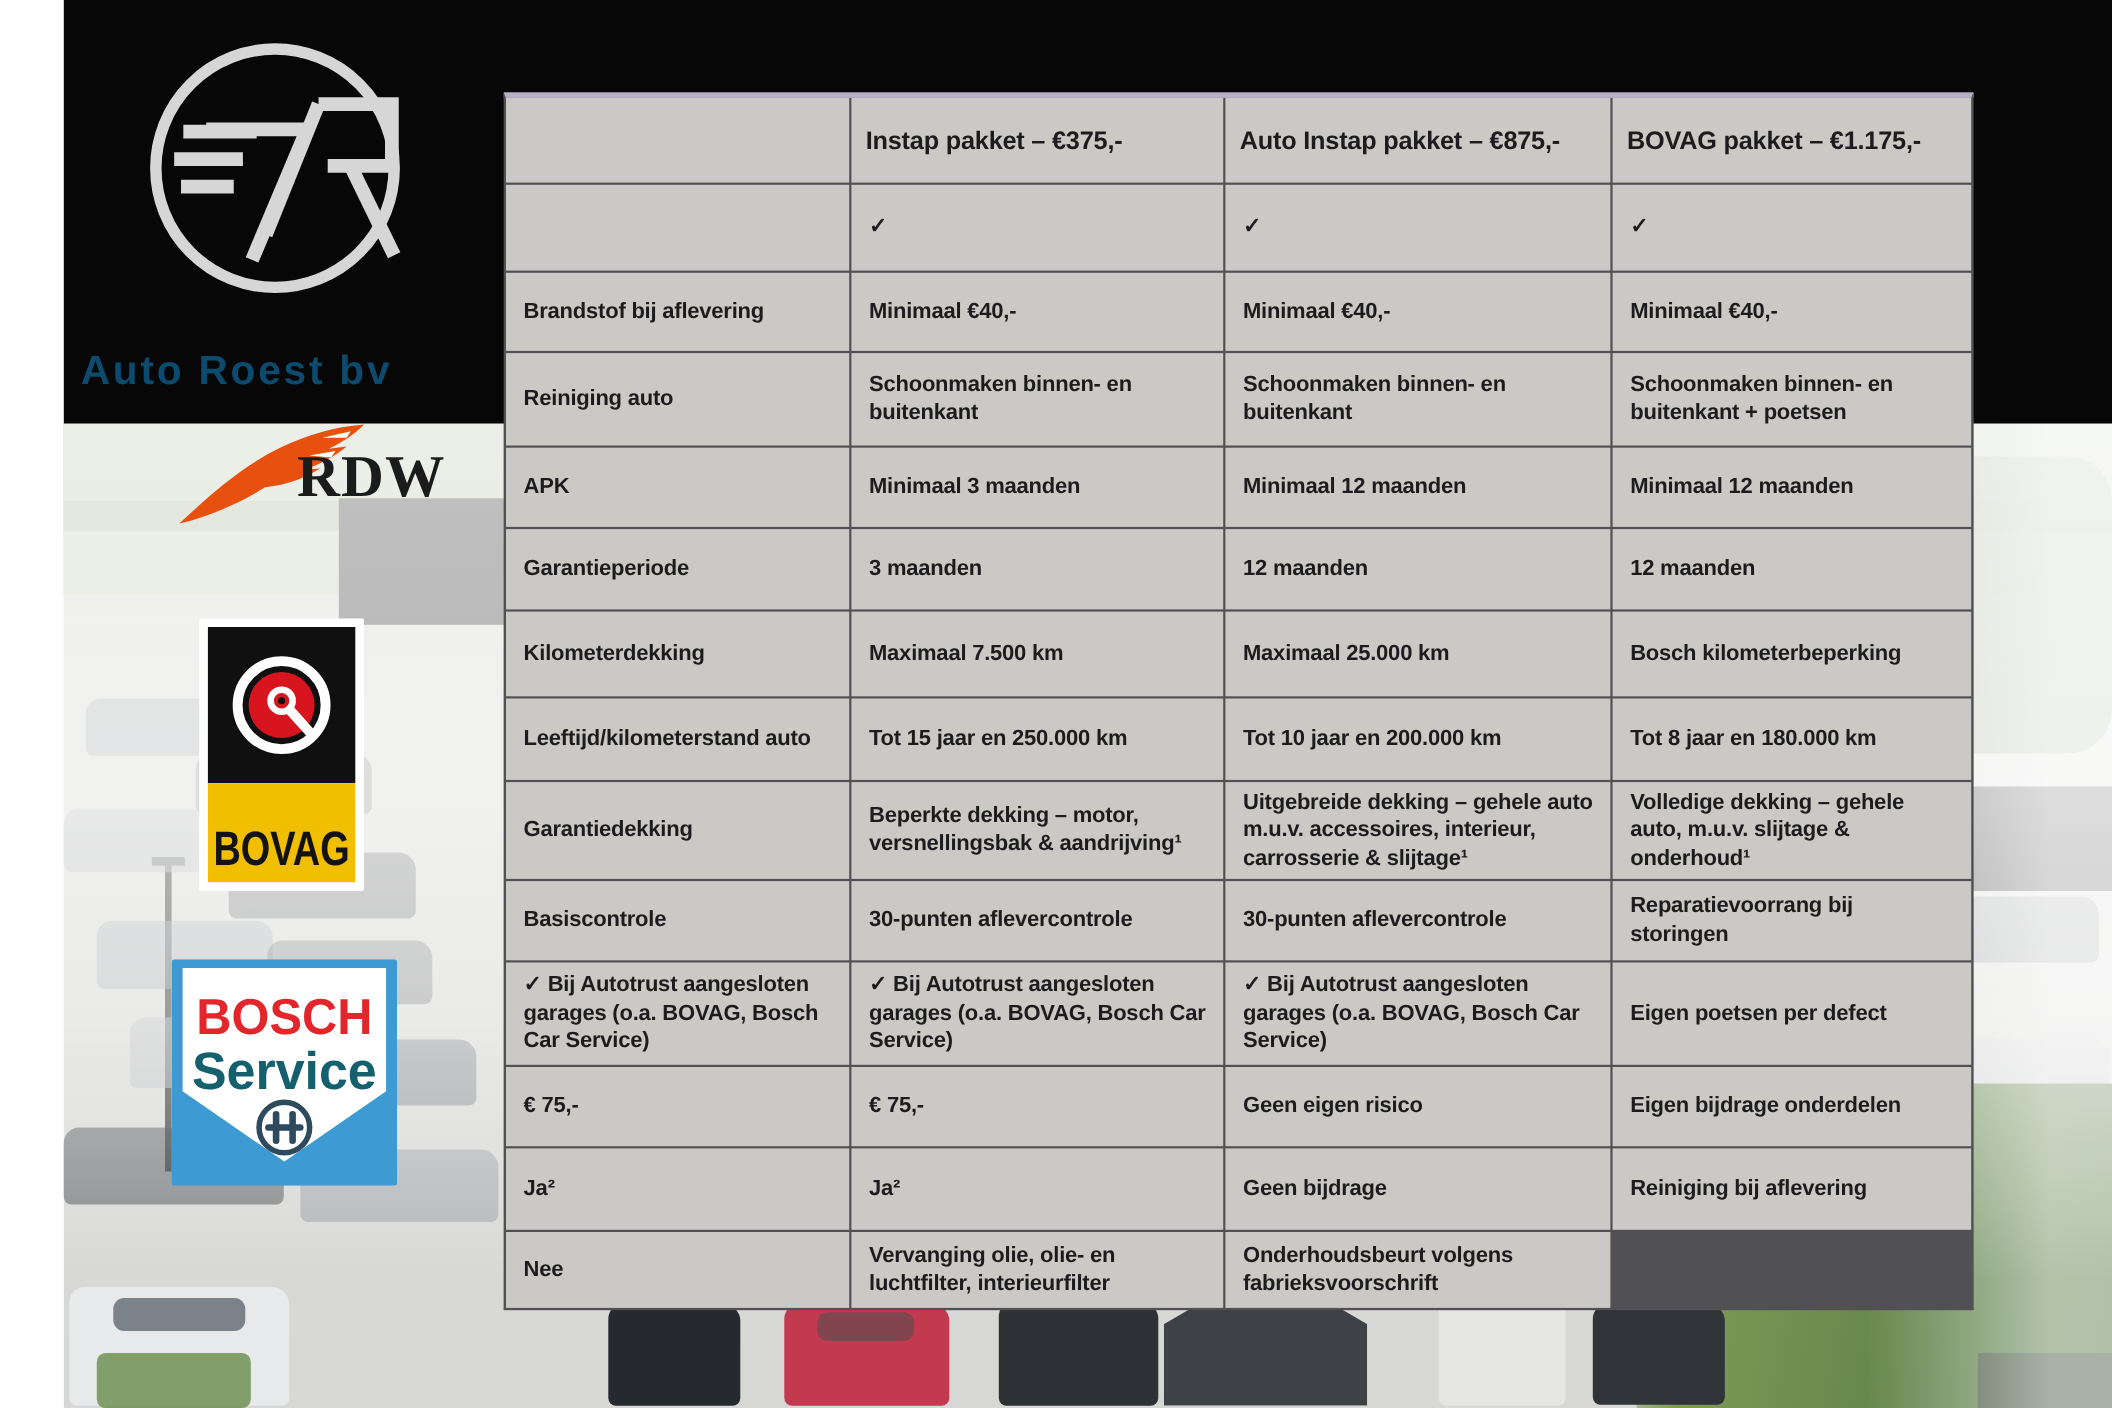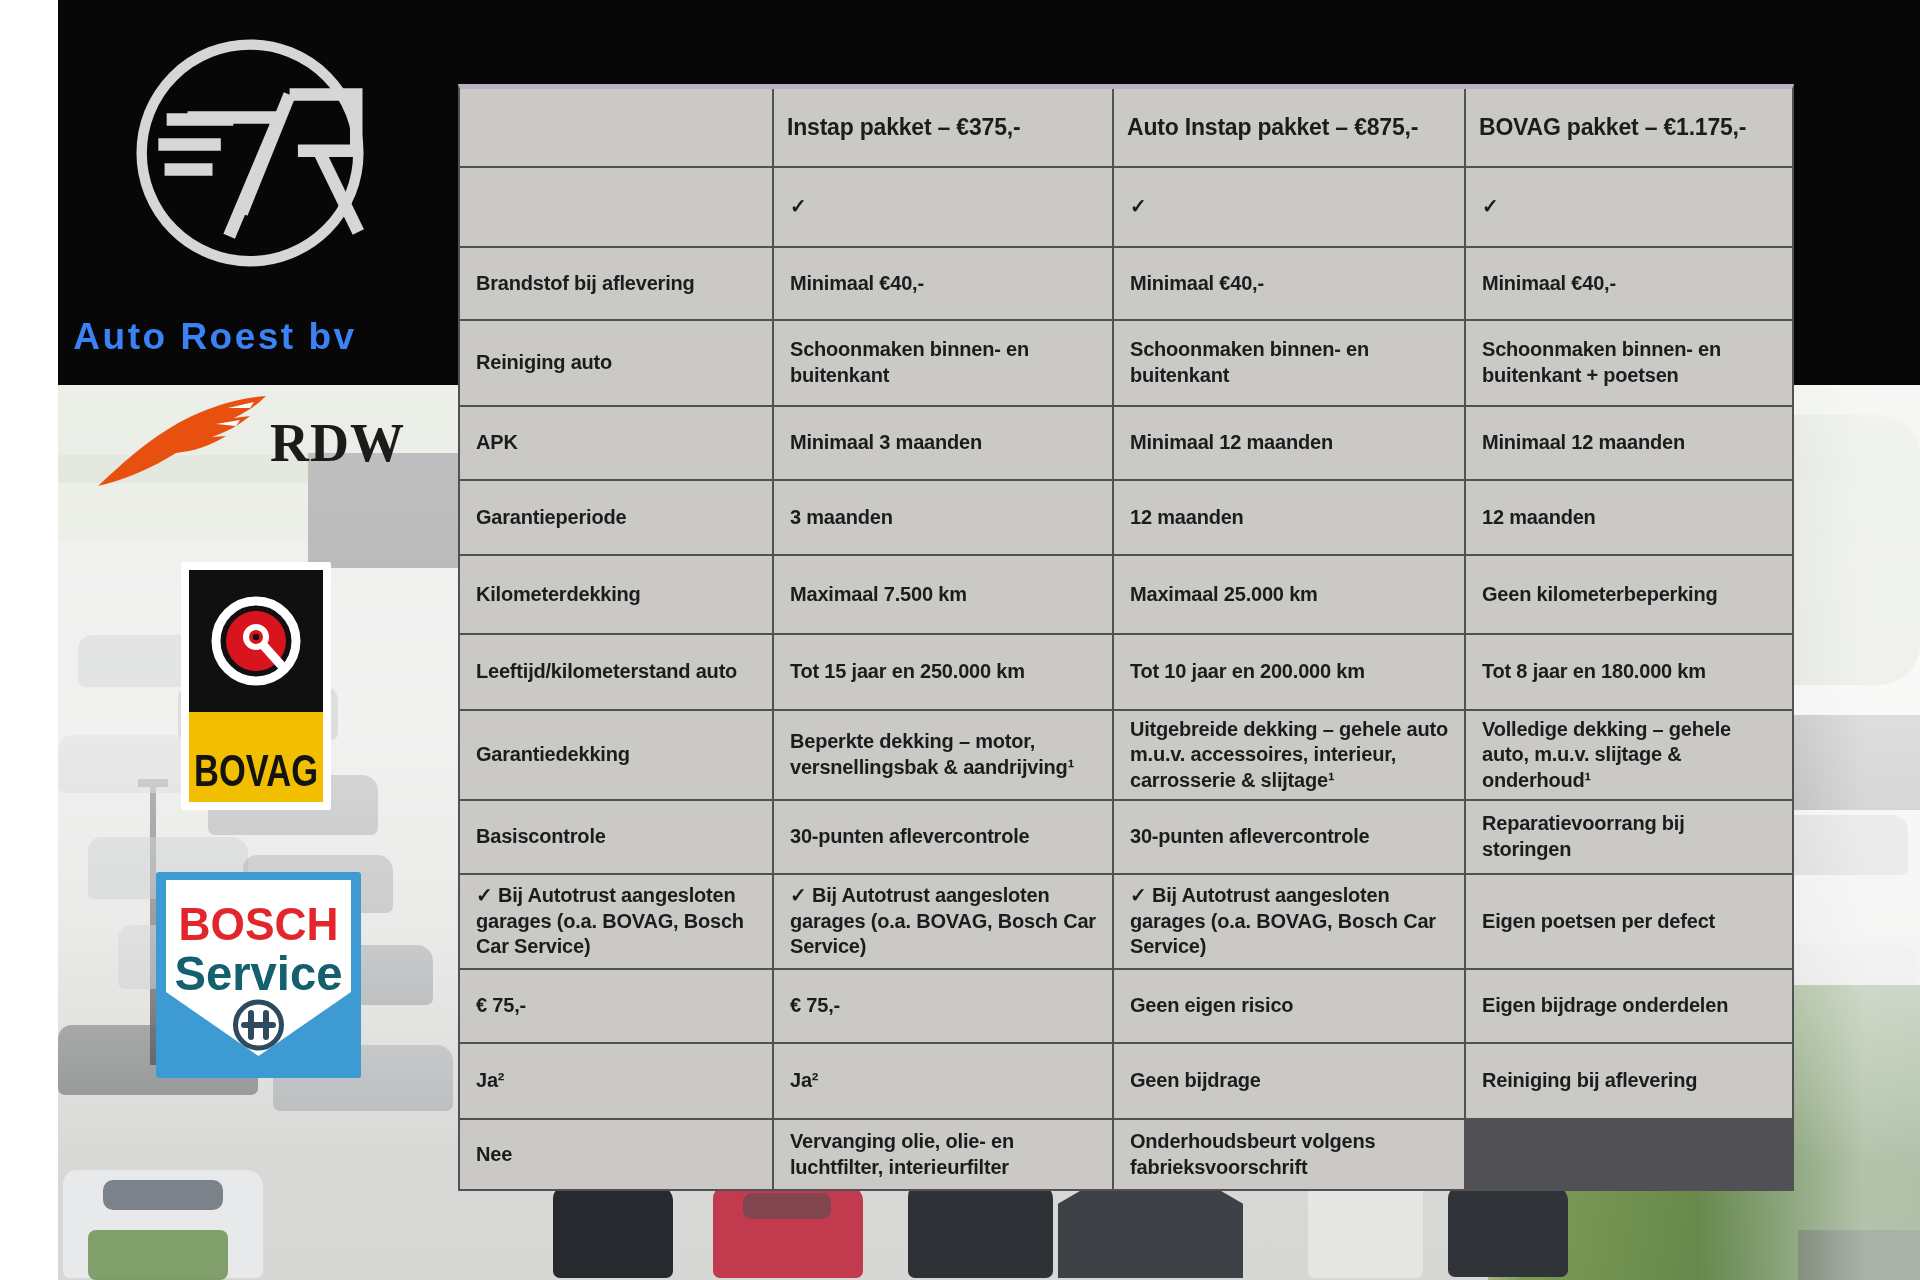--- a/index.html
+++ b/index.html
@@ -12,23 +12,23 @@
   .car{border-radius:14px 16px 7px 7px;}
   .overlay-wash{position:absolute;inset:0;
      background:linear-gradient(to bottom,rgba(255,255,255,.68) 0%,rgba(255,255,255,.62) 38%,
                 rgba(255,255,255,.46) 60%,rgba(255,255,255,.14) 80%,rgba(255,255,255,0) 87%),
                 linear-gradient(to right,rgba(255,255,255,0) 88%,rgba(255,255,255,.55) 97%);}
   
   .black-panel{position:absolute;left:58px;top:0;width:1862px;height:385px;background:#070707;}
   
   .ar-logo{position:absolute;left:125px;top:30px;width:250px;height:250px;}
   .ar-name{position:absolute;left:55px;top:316px;width:320px;text-align:center;
-           font-size:37px;font-weight:bold;color:#3b82f6;letter-spacing:2.5px;}
+           font-size:37px;font-weight:bold;color:#0c4a6e;letter-spacing:2.5px;}
   
-  .rdw{position:absolute;left:96px;top:394px;width:310px;height:110px;}
+  .rdw{position:absolute;left:96px;top:384px;width:310px;height:110px;text-align:center;}
   .rdw-word{position:absolute;left:174px;top:18px;font-family:"Liberation Serif",serif;
             font-weight:bold;font-size:54px;color:#1b1b1b;letter-spacing:1px;}
   
   .bovag{position:absolute;left:181px;top:562px;}
   .bosch{position:absolute;left:156px;top:872px;}
   
   .pkg-table{position:absolute;left:458px;top:84px;width:1332px;
      display:grid;grid-template-columns:312px 338px 350px 326px;
      grid-template-rows:77px 78px 71px 84px 72px 73px 77px 74px 88px 72px 93px 72px 74px 69px;
      gap:2px;background:#515155;border:2px solid #515155;border-top:5px solid #b8b1c6;}
@@ -150,21 +150,21 @@
       <div class="cell">Minimaal 3 maanden</div>
       <div class="cell">Minimaal 12 maanden</div>
       <div class="cell">Minimaal 12 maanden</div>
       <div class="cell">Garantieperiode</div>
       <div class="cell">3 maanden</div>
       <div class="cell">12 maanden</div>
       <div class="cell">12 maanden</div>
       <div class="cell">Kilometerdekking</div>
       <div class="cell">Maximaal 7.500 km</div>
       <div class="cell">Maximaal 25.000 km</div>
-      <div class="cell">Geen kilometerbeperking</div>
+      <div class="cell">Bosch kilometerbeperking</div>
       <div class="cell">Leeftijd/kilometerstand auto</div>
       <div class="cell">Tot 15 jaar en 250.000 km</div>
       <div class="cell">Tot 10 jaar en 200.000 km</div>
       <div class="cell">Tot 8 jaar en 180.000 km</div>
       <div class="cell">Garantiedekking</div>
       <div class="cell">Beperkte dekking – motor, versnellingsbak &amp; aandrijving¹</div>
       <div class="cell">Uitgebreide dekking – gehele auto m.u.v. accessoires, interieur, carrosserie &amp; slijtage¹</div>
       <div class="cell">Volledige dekking – gehele auto, m.u.v. slijtage &amp; onderhoud¹</div>
       <div class="cell">Basiscontrole</div>
       <div class="cell">30-punten aflevercontrole</div>

